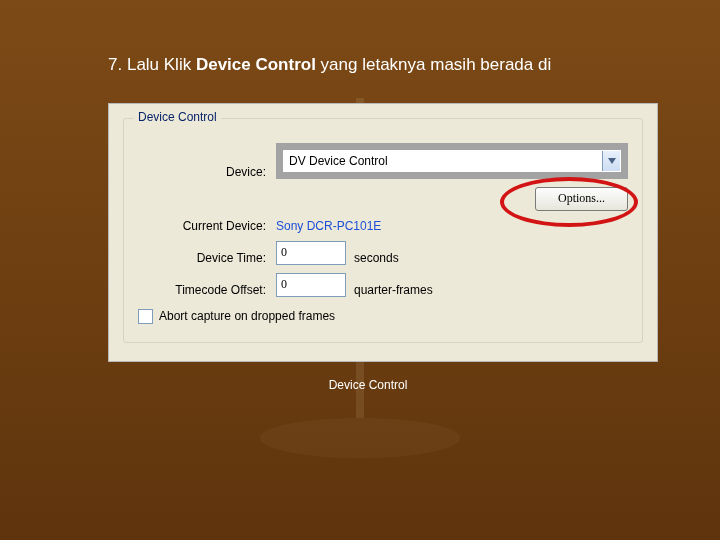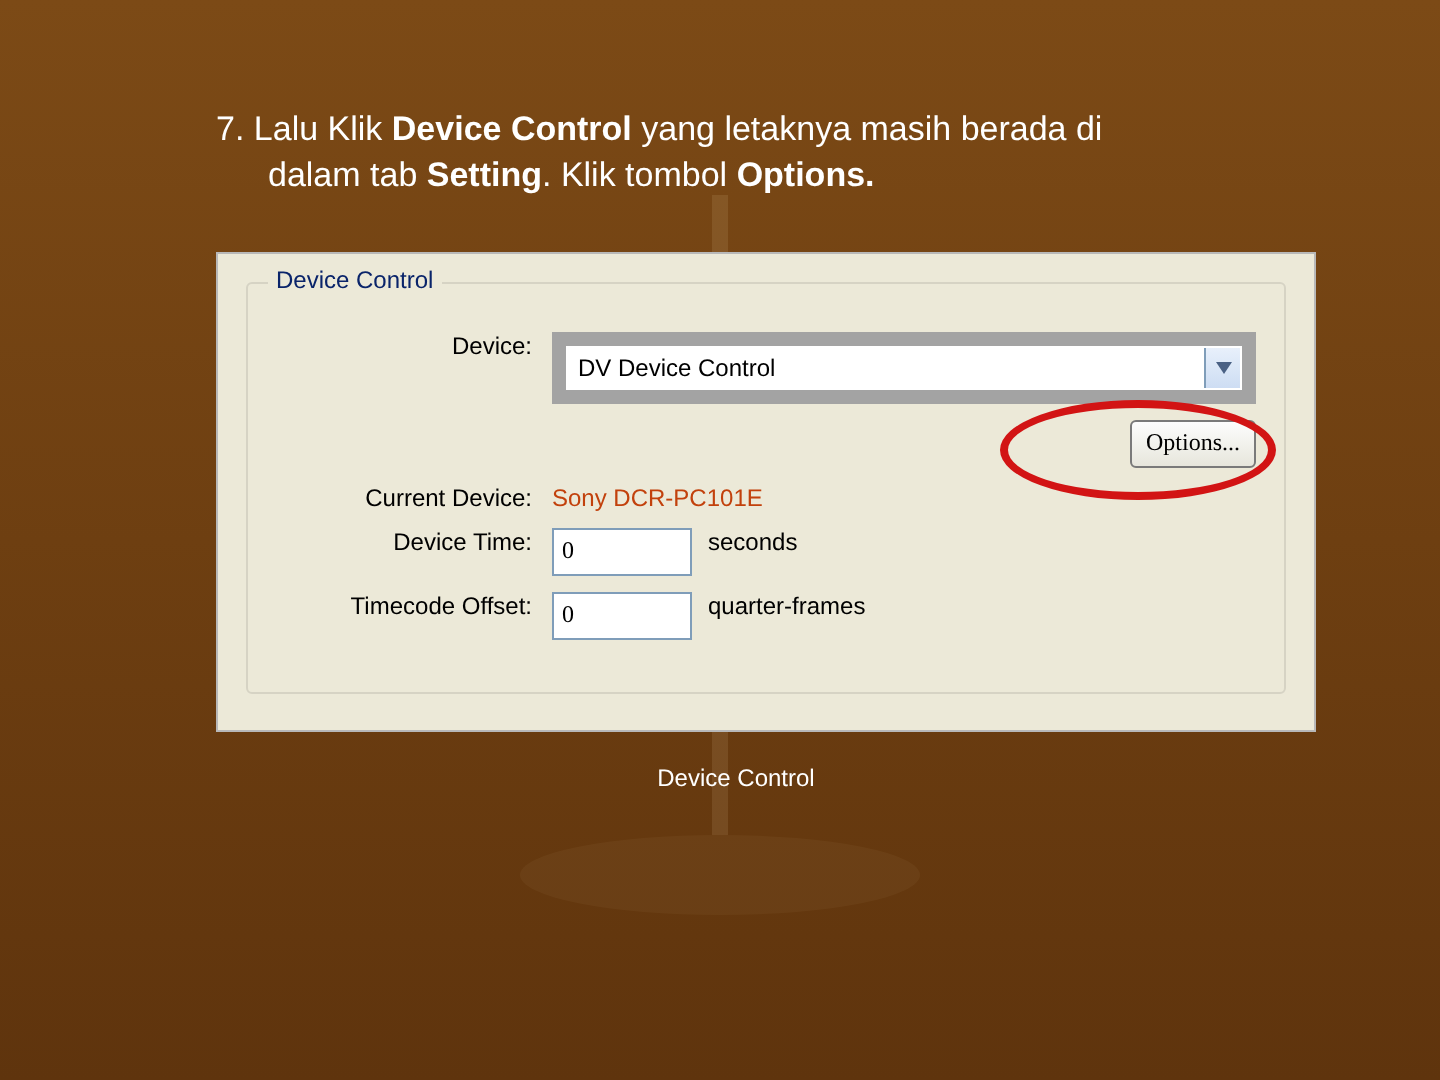--- a/index.html
+++ b/index.html
@@ -23,43 +23,43 @@
   }
   
   .gbox{
     border:1px solid #d6d3c4;border-radius:3px;position:relative;
     padding:16px 14px 18px 14px;
   }
   .gtitle{
     position:absolute;top:-9px;left:10px;background:#ece9d8;
     color:#0a246a;font-size:12px;padding:0 4px;
   }
-  .row{display:flex;align-items:flex-start;margin:8px 0}
+  .row{display:flex;align-items:flex-end;margin:8px 0}
   .lbl{width:128px;text-align:right;margin-right:10px;color:#000}
-  .val{color:#c2410c}
+  .val{color:#1d4ed8}
   .txt{
     height:20px;border:1px solid #7f9db9;background:#fff;font:12px Tahoma;
     padding:1px 4px;
   }
   .txt.wide{width:60px}
   .dd{
     flex:1;display:flex;align-items:center;height:22px;
     border:7px solid #a3a3a3;background:#fff;position:relative;
   }
   .dd span{padding:0 6px}
   .dd .arrow{
     width:17px;height:20px;border-left:1px solid #7f9db9;
     background:linear-gradient(#e8f0fb,#cdddf3);
     display:flex;align-items:center;justify-content:center;color:#4a6184;
     position:absolute;right:1px;top:1px;
   }
   .btn{
     height:24px;border:1px solid #7a7a7a;border-radius:3px;
     background:linear-gradient(#fdfdfd,#e7e6dc);
-    font:12px Tahoma;padding:0 7px;cursor:default;
+    font:12px Tahoma;padding:0 22px;cursor:default;
   }
   .btn-row{display:flex;justify-content:flex-end;margin:8px 0 6px 0;position:relative}
   .ring{
     position:absolute;right:-10px;top:-10px;width:130px;height:42px;
     border:4px solid #d21414;border-radius:50%/50%;pointer-events:none;
   }
   .ck{display:flex;align-items:center;gap:6px;margin-top:12px}
   .ck .box{
     width:13px;height:13px;border:1px solid #7f9db9;background:#fff;
   }
@@ -78,23 +78,20 @@
     <path d="M400 90 L360 210 L440 210 Z" fill="#e9cfa0" fill-opacity=".4"></path>
     <ellipse cx="260" cy="380" rx="100" ry="20" fill="#e9cfa0" fill-opacity=".4" stroke="none"></ellipse>
   </g>
 </svg>
 </div>
 
 <div class="content">
   <p class="instruction">
     <span>7.</span>
     <span>Lalu Klik </span><b>Device Control</b><span> yang letaknya masih berada di</span>
-    <span class="ind">
-      <span>dalam tab </span><b>Setting</b><span>. Klik tombol </span><b>Options.</b><span></span>
-    </span>
   </p>
 
   <div class="panel">
     <div class="gbox">
       <div class="gtitle">Device Control</div>
 
       <div class="row">
         <div class="lbl">Device:</div>
         <div class="dd">
           <span>DV Device Control</span>
@@ -121,17 +118,21 @@
         <input class="txt wide" value="0" style="">
         <div class="unit">seconds</div>
       </div>
 
       <div class="row">
         <div class="lbl">Timecode Offset:</div>
         <input class="txt wide" value="0" style="">
         <div class="unit">quarter-frames</div>
       </div>
 
+      <div class="ck">
+        <div class="box"></div>
+        <div>Abort capture on dropped frames</div>
+      </div>
     </div>
   </div>
 
   <div class="caption">Device Control</div>
 </div>
 
 </body></html>

